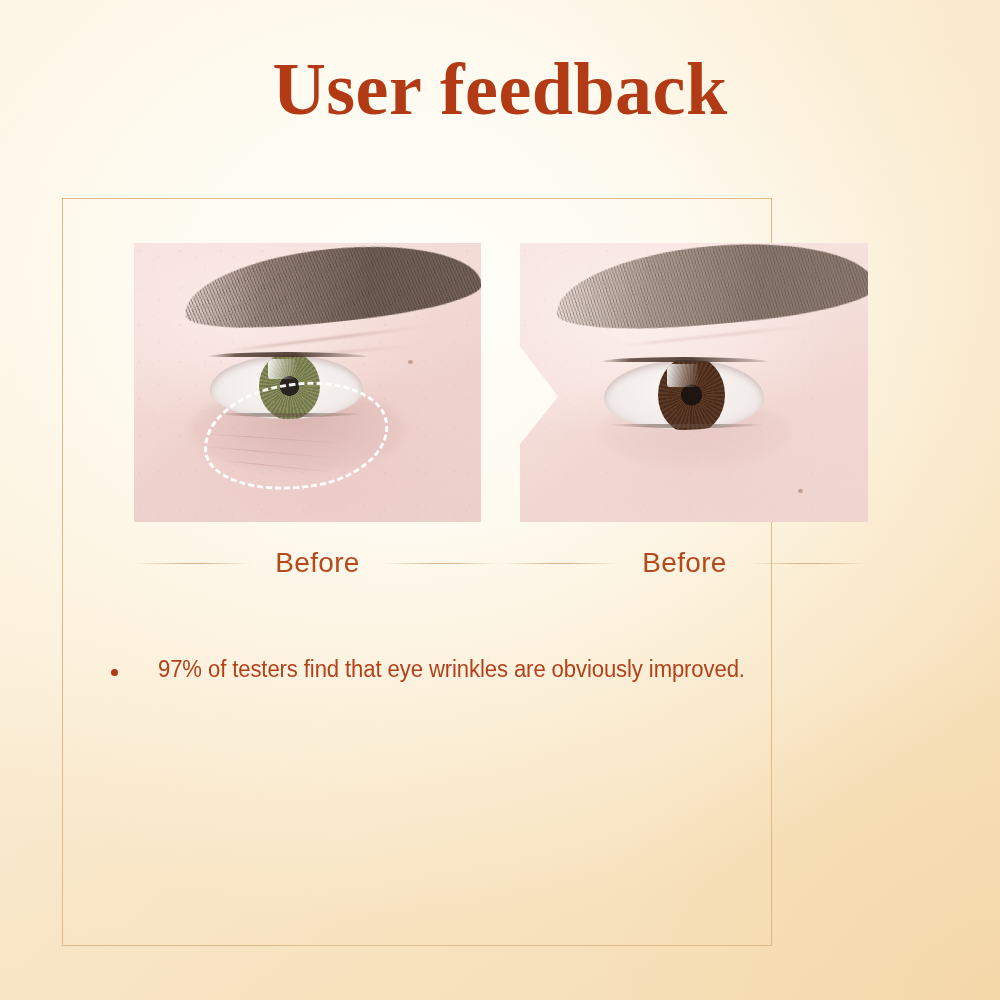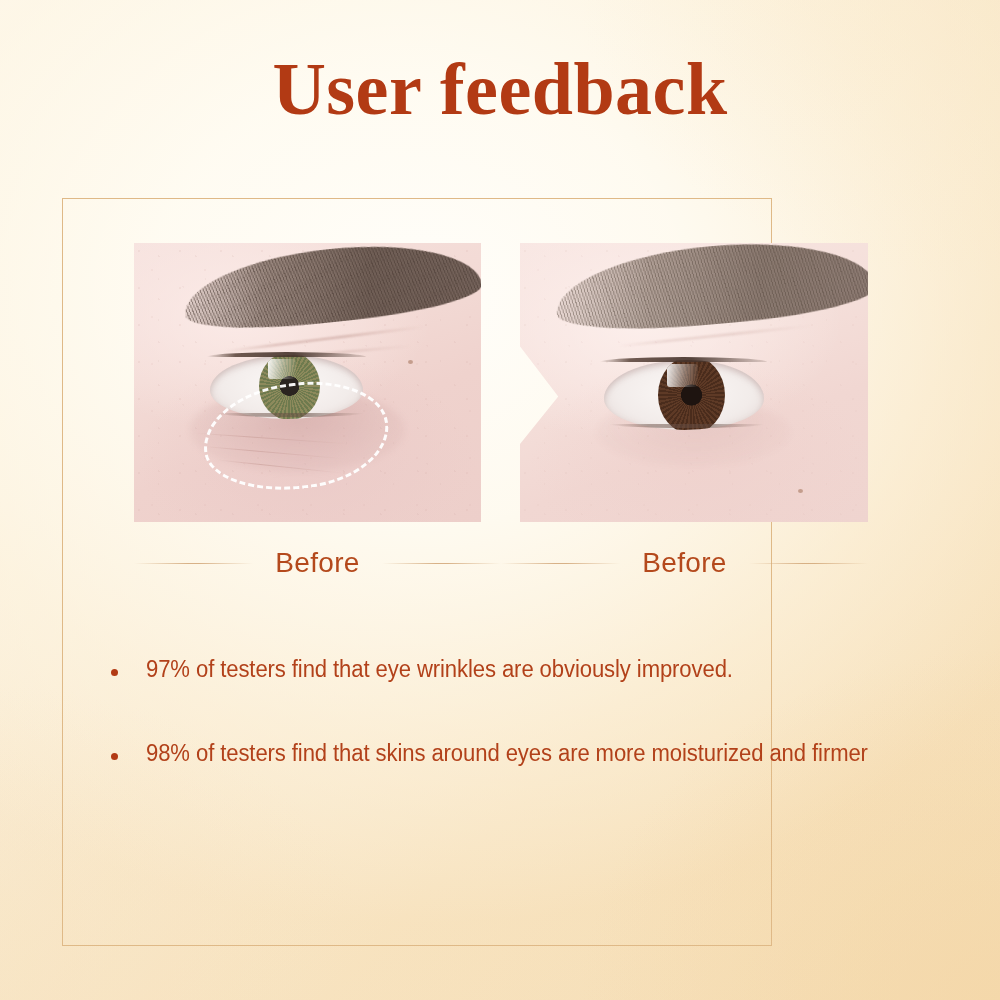--- a/index.html
+++ b/index.html
@@ -250,21 +250,21 @@
   
   .bullets {
     position:absolute;
     left: 48px;   
     top: 455px;   
     width: 810px;
   }
   .bullet-item {
     display:flex;
     align-items:flex-start;
-    gap:28px;
+    gap:40px;
     margin-bottom:53px;
   }
   .bullet-item:last-child { margin-bottom:0; }
   .bullet-dot {
     flex:0 0 auto;
     width:7px; height:7px;
     border-radius:50%;
     background:#B23A14;
     margin-top:15px;
   }
@@ -335,20 +335,16 @@
         <span class="label-text">Before</span>
         <span class="rule"></span>
       </div>
     </div>
 
     <div class="bullets">
       <div class="bullet-item">
         <span class="bullet-dot"></span>
         <span class="bullet-text">97% of testers find that eye wrinkles are obviously improved.</span>
       </div>
-      <div class="bullet-item">
-        <span class="bullet-dot"></span>
-        <span class="bullet-text">98% of testers find that skins around eyes are more moisturized and firmer</span>
-      </div>
     </div>
 
   </div>
 </div>
 
 </body></html>

